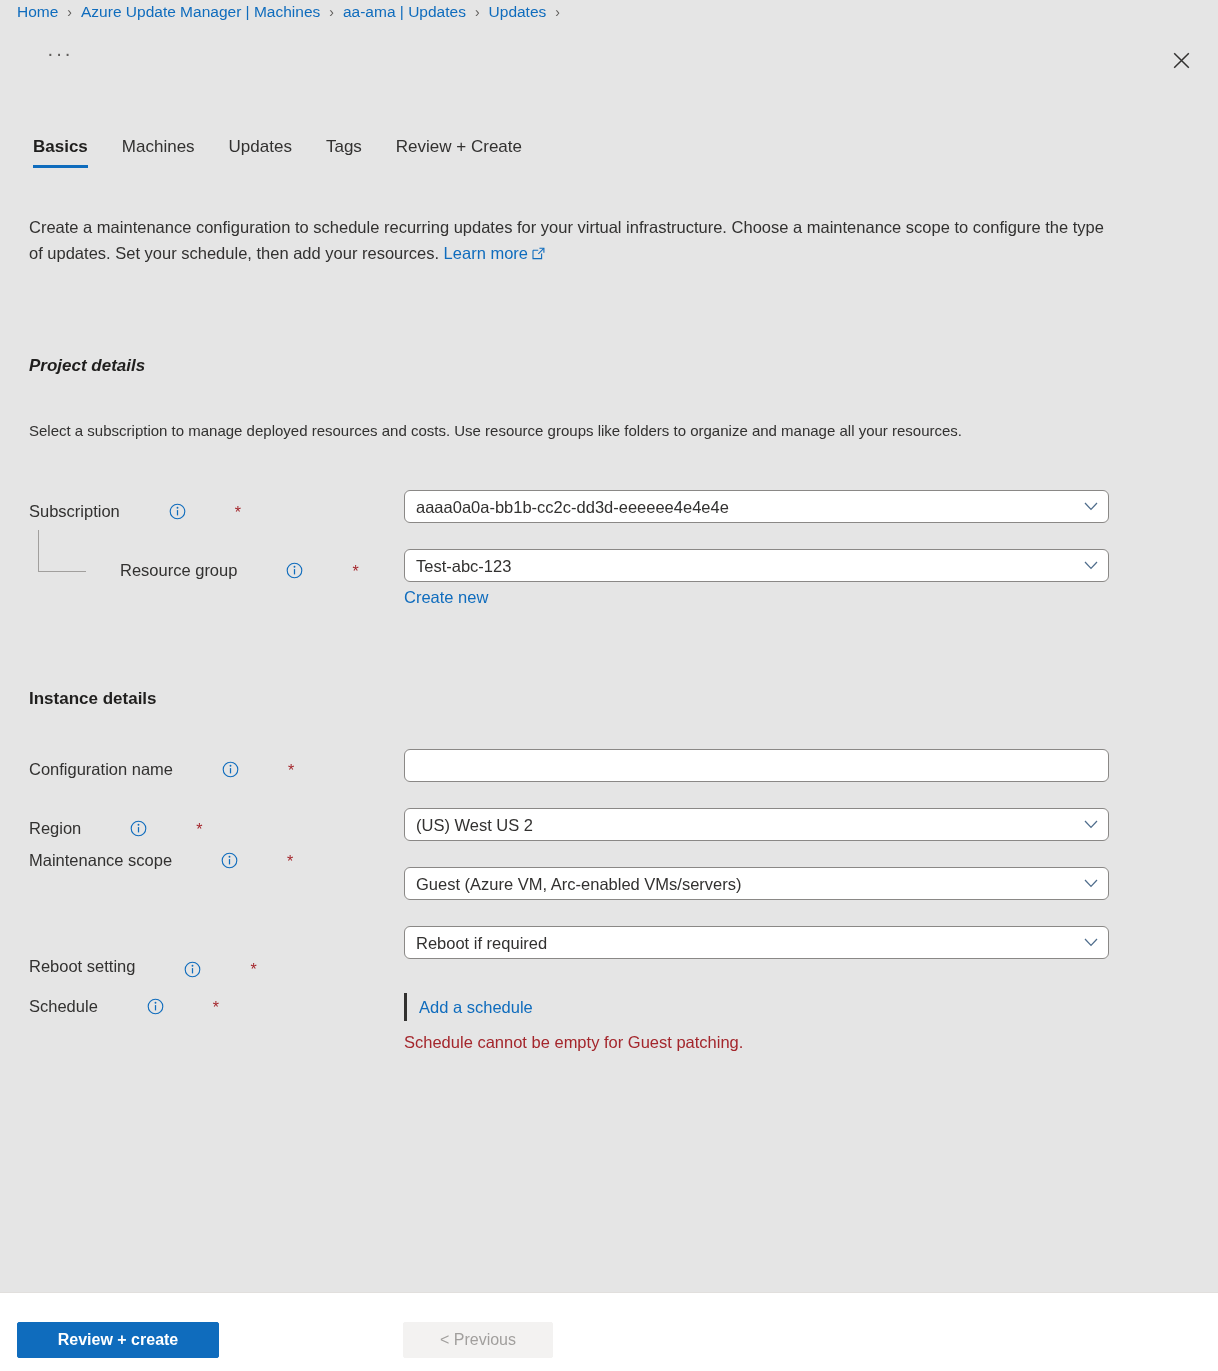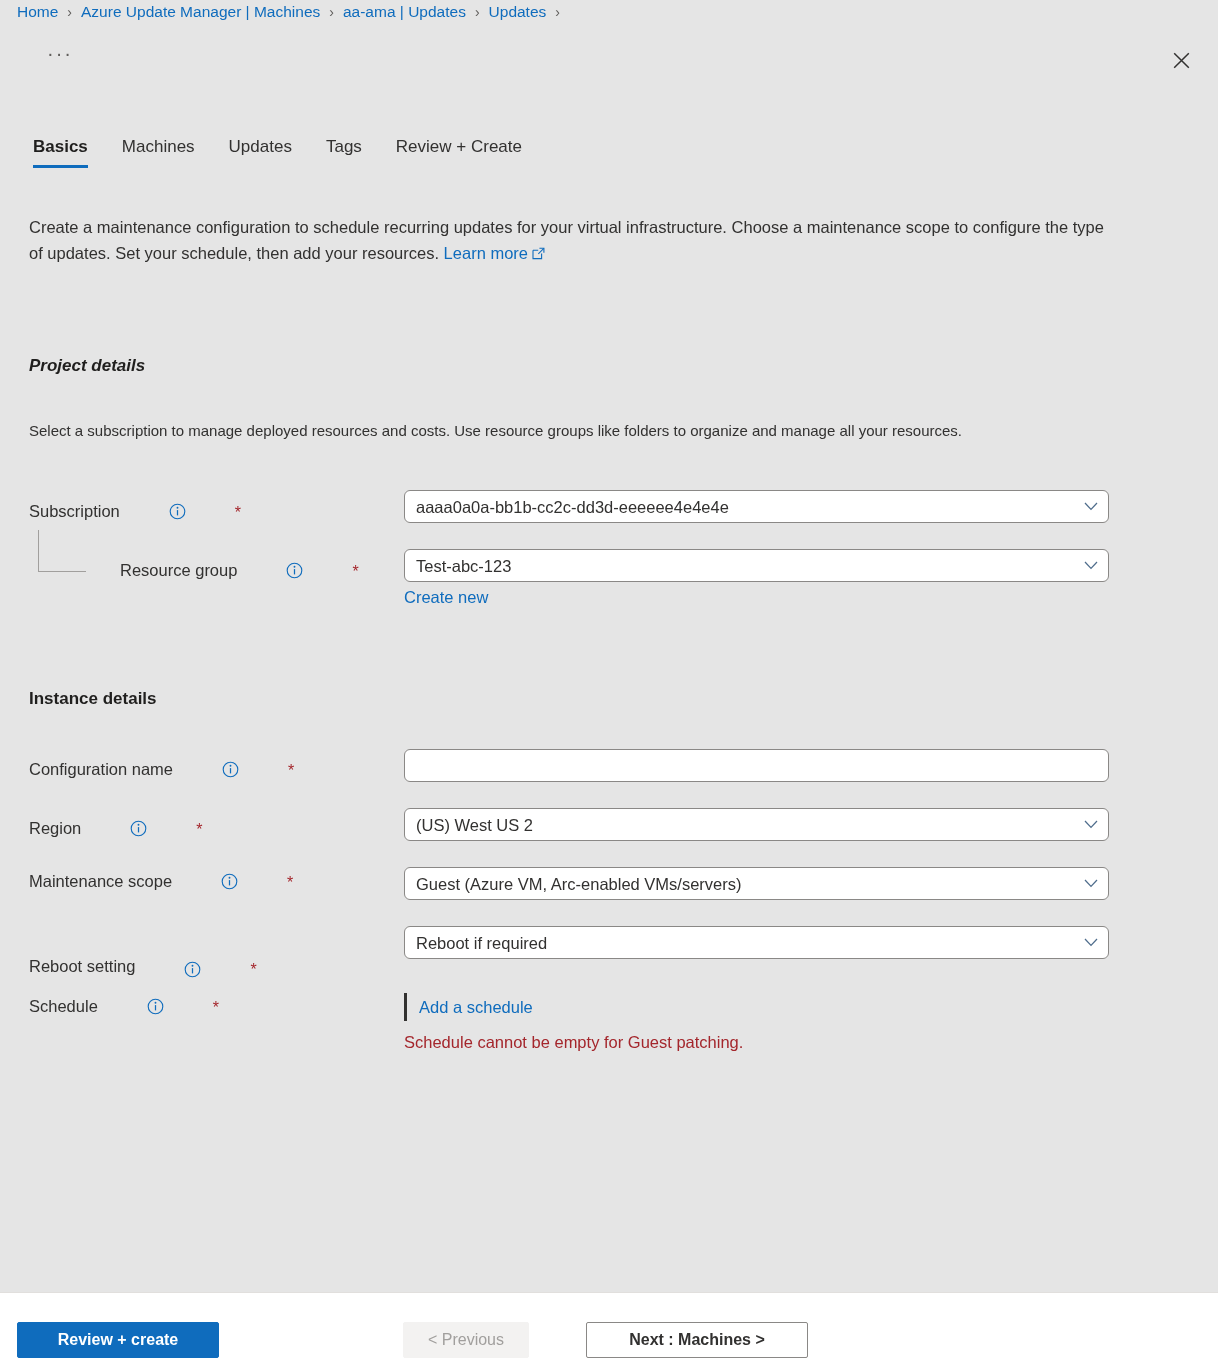--- a/index.html
+++ b/index.html
@@ -291,21 +291,21 @@
     left: 17px;
     top: 29px;
     width: 202px;
     background: #0f6cbd;
     color: #ffffff;
     border: 1px solid #0f6cbd;
   }
   .btn-disabled {
     left: 403px;
     top: 29px;
-    width: 126px;
+    width: 150px;
     background: #f3f2f1;
     color: #a19f9d;
     border: 1px solid #f3f2f1;
     cursor: default;
     font-weight: 400;
   }
   .btn-secondary {
     left: 586px;
     top: 29px;
     width: 222px;
@@ -454,21 +454,21 @@
       <span class="val">(US) West US 2</span>
       <span class="chev">
         <svg width="14" height="9" viewBox="0 0 14 9" aria-hidden="true">
             <path d="M1 1 L7 7.4 L13 1" stroke="#4f6d8c" stroke-width="1.25" fill="none"></path>
           </svg>
       </span>
     </div>
   </div>
 
   <div class="form-row">
-    <div class="lbl" style="left:29px; top:869px;justify-content:center;">
+    <div class="lbl" style="left:29px; top:848px;justify-content:center;">
       <span class="lbl-text">Maintenance scope</span>
       <span class="info-icon">
         <svg width="17" height="17" viewBox="0 0 17 17" aria-hidden="true">
             <circle cx="8.5" cy="8.5" r="7.3" fill="none" stroke="#0f6cbd" stroke-width="1.1"></circle>
             <circle cx="8.5" cy="4.7" r="0.95" fill="#0f6cbd"></circle>
             <path d="M8.5 7.1 V12.4" stroke="#0f6cbd" stroke-width="1.25" fill="none"></path>
           </svg>
       </span>
       <span class="req">*</span>
     </div>
@@ -518,16 +518,15 @@
     </div>
     <div class="sched-bar"></div>
     <div class="sched-link">Add a schedule</div>
     <div class="sched-error">Schedule cannot be empty for Guest patching.</div>
   </div>
 
   <div class="footer-divider"></div>
   <div class="footer">
     <div class="btn btn-primary">Review + create</div>
     <div class="btn btn-disabled">&lt; Previous</div>
-    <div class="btn btn-secondary">Next : Machines &gt;</div>
   </div>
 
 </div>
 
 </body></html>

